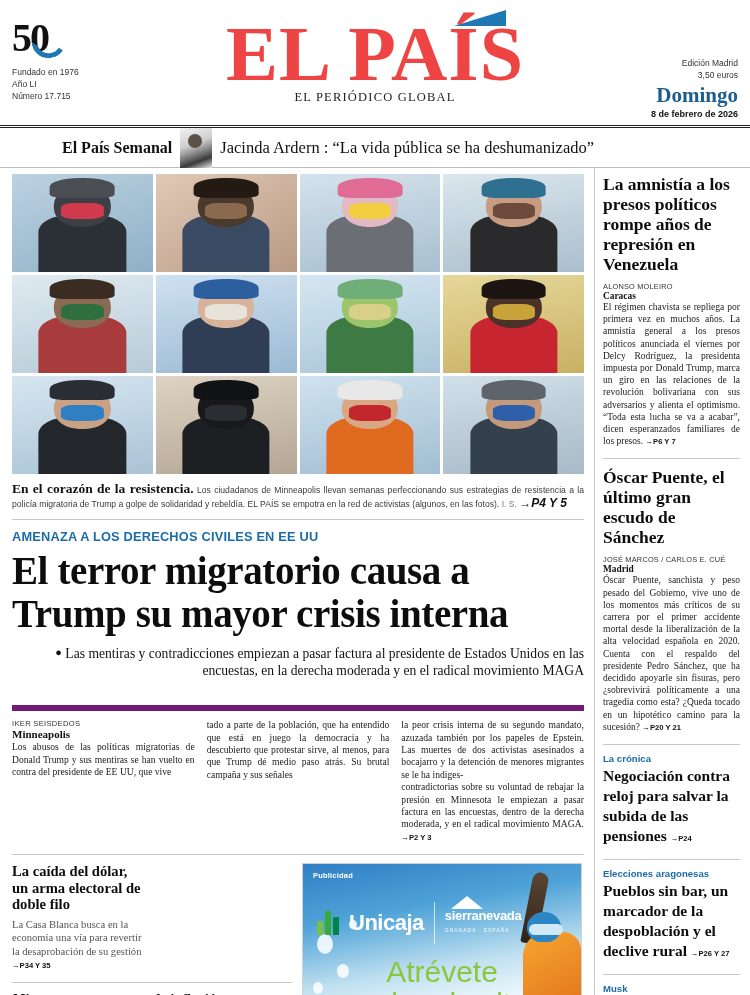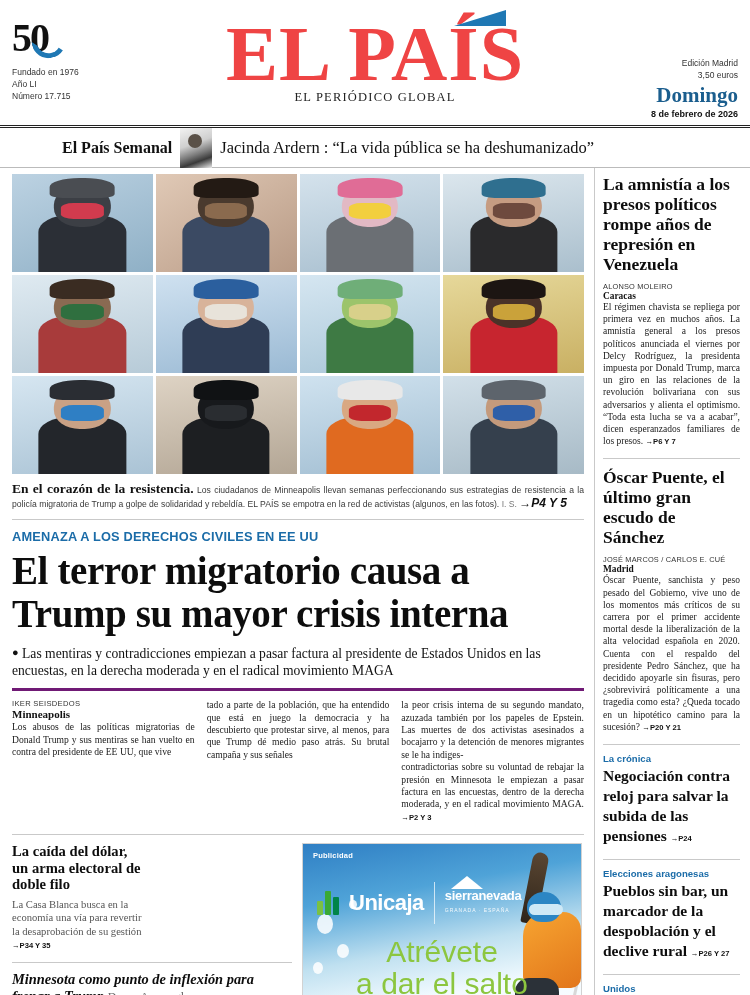--- a/index.html
+++ b/index.html
@@ -180,22 +180,23 @@
     font-size: 39px;
     line-height: 43px;
     letter-spacing: -.4px;
     margin-top: 5px;
     color: #0d0d0d;
   }
   .lead-sub {
     margin-top: 9px;
     font-family: "Liberation Serif", serif;
     font-size: 13.6px; line-height: 17px;
-    padding-bottom: 9px;
-    border-bottom: 3px solid #701a75;
+    padding-bottom: 26px;
+    border-bottom: 6px solid #701a75;
+    text-align: right;
   }
   .bullet { font-size: 11px; vertical-align: 2px; }
 
   .three-col {
     display: grid;
     grid-template-columns: repeat(3, 1fr);
     column-gap: 12px;
     margin-top: 8px;
   }
   .byline {
@@ -617,19 +618,19 @@
       <div class="side-rule"></div>
 
       <div>
         <div class="side-label">Elecciones aragonesas</div>
         <div class="side-head-sm"><span>Pueblos sin bar, un marcador de la despoblación y el declive rural</span> <span class="pref">→P26 Y 27</span></div>
       </div>
 
       <div class="side-rule"></div>
 
       <div>
-        <div class="side-label">Unidos</div>
+        <div class="side-label">Musk</div>
         <div class="side-head-sm">Mamá, papá, tenemos que hablar de porno</div>
       </div>
 
     </div>
   </div>
 </div>
 
 </body></html>

